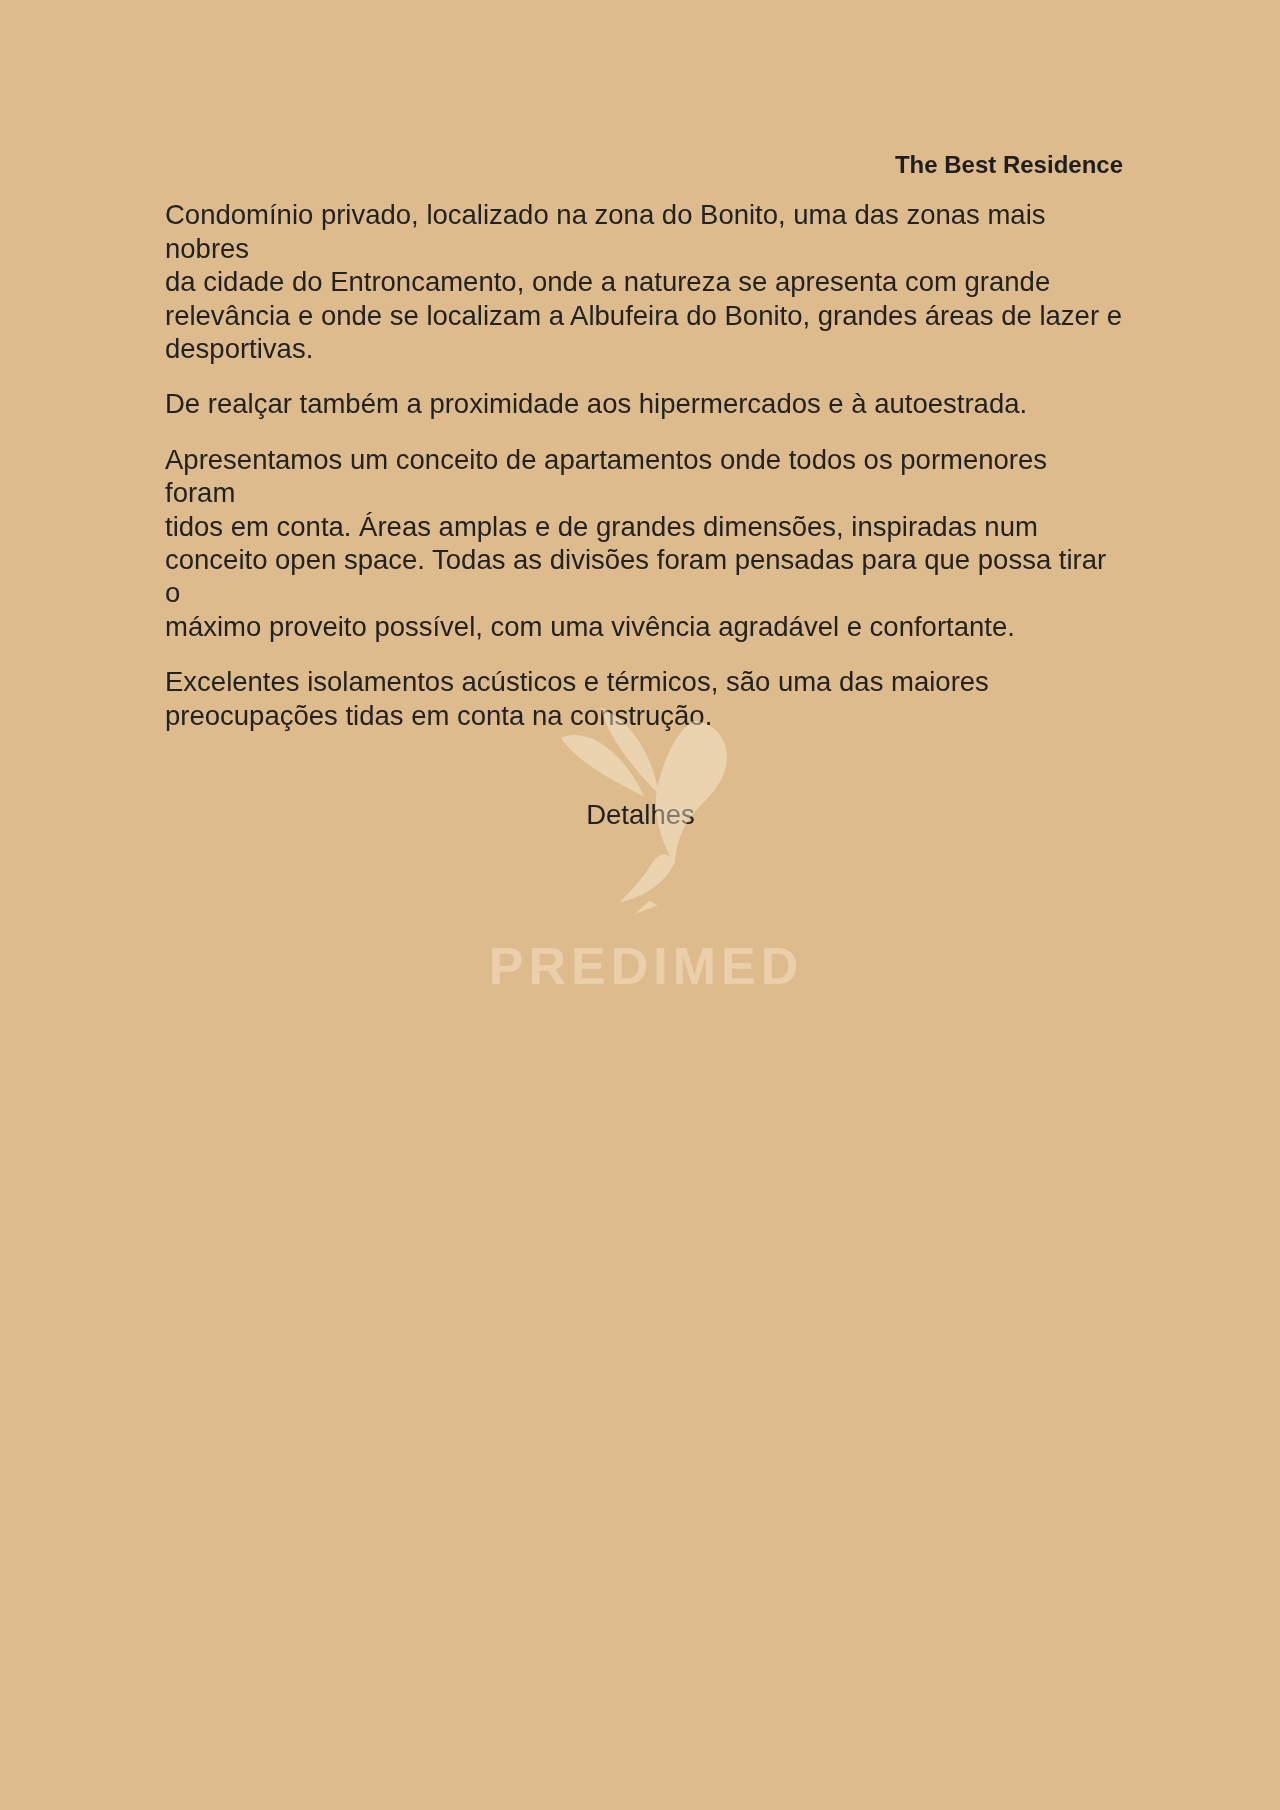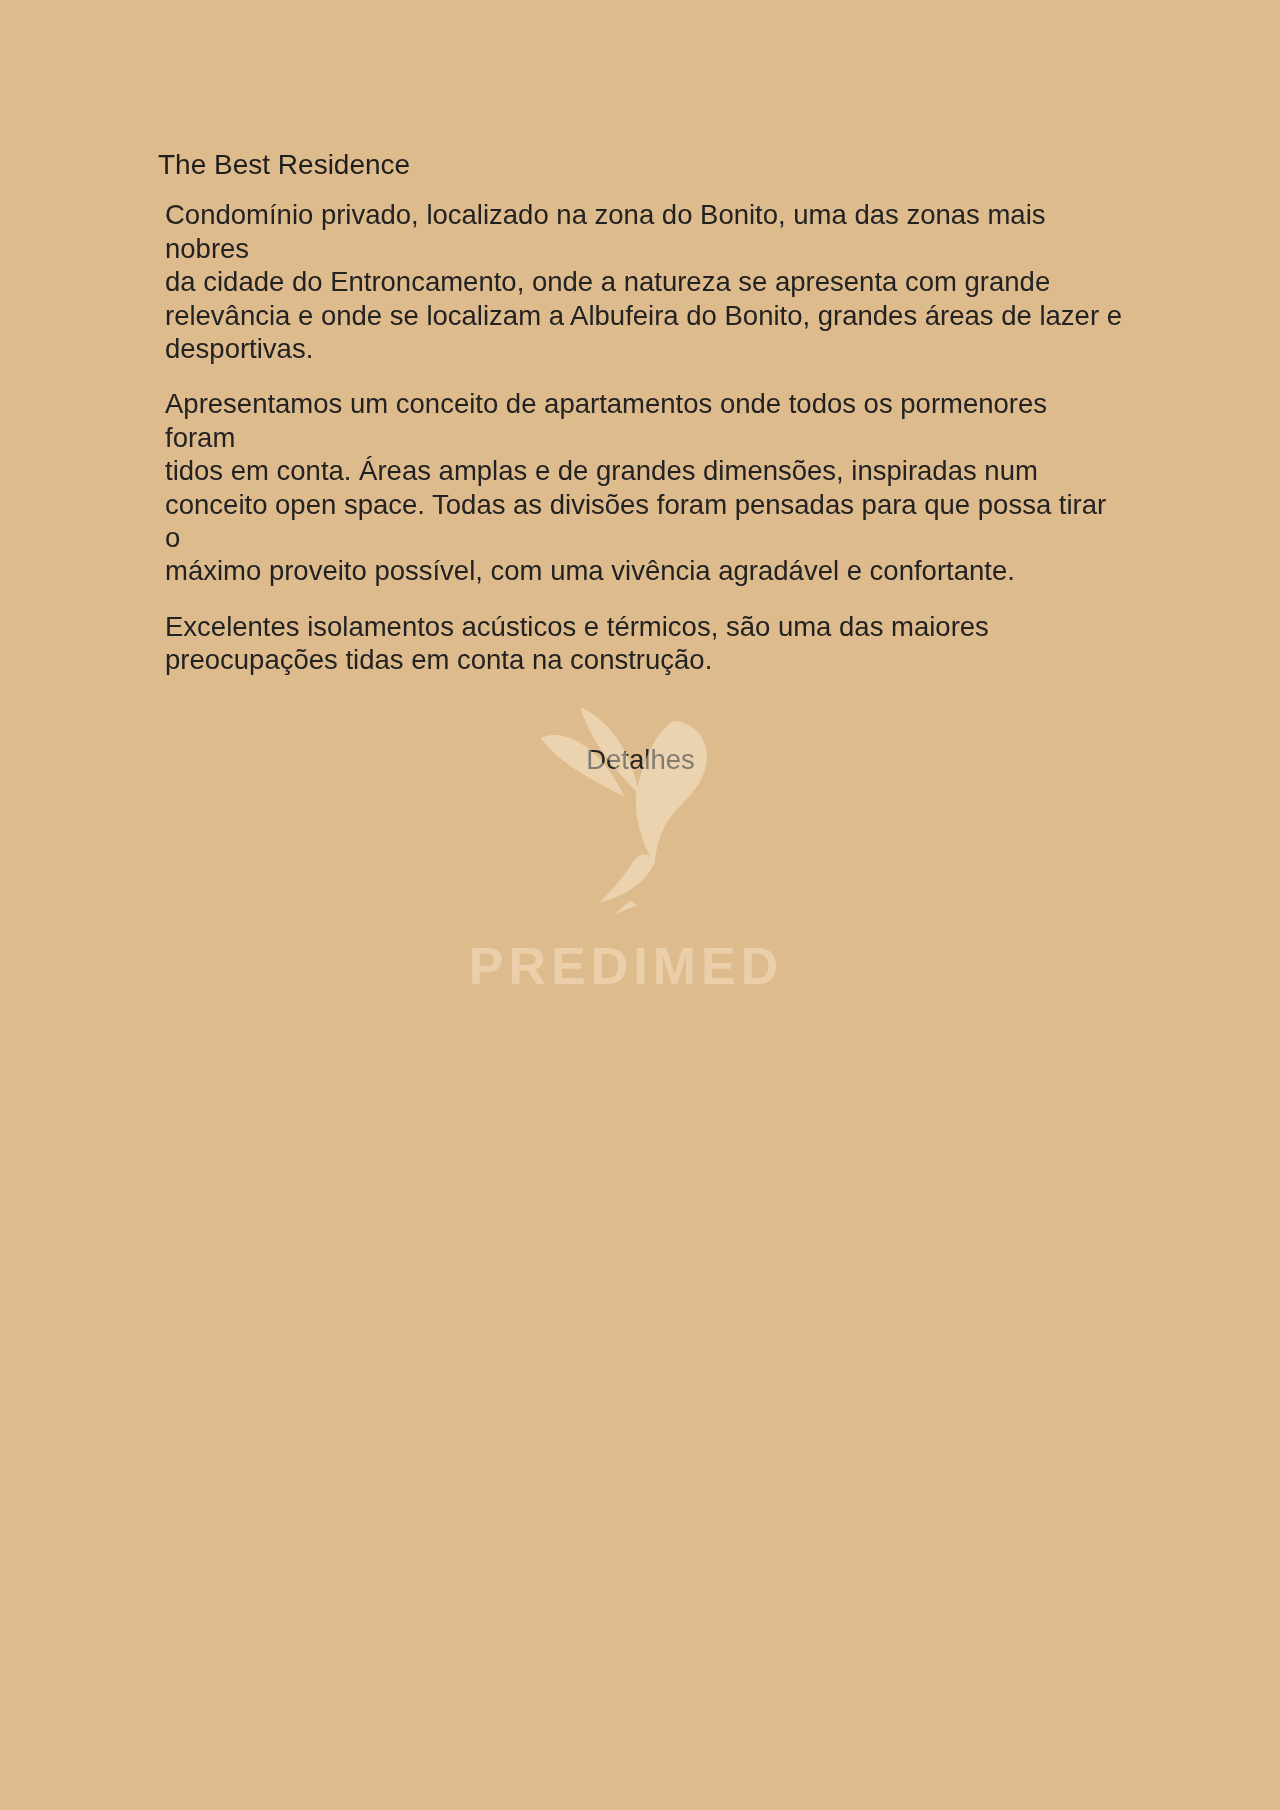--- a/index.html
+++ b/index.html
@@ -20,45 +20,46 @@
     background: #debb8d;
   }
   .content {
     position: relative;
     z-index: 1;
     padding: 148px 150px 0 158px;
     width: 965px;
     color: #222222;
   }
   .doc-title {
-    font-size: 28px;
+    font-size: 24px;
     line-height: 33.4px;
-    font-weight: normal;
+    font-weight: bold;
     margin: 0 0 17px 0;
     color: #1e1e1e;
+    text-align: right;
   }
   .para {
     font-size: 27.5px;
     line-height: 33.4px;
     margin: 0 0 22px 7px;
     white-space: pre-line;
     color: #222222;
   }
   .section-heading {
     font-size: 27.5px;
     line-height: 33.4px;
     font-weight: normal;
     margin: 66px 0 22px 0;
     white-space: pre-line;
     color: #222222;
     text-align: center;
   }
   .watermark {
     position: absolute;
-    left: 436px;
+    left: 456px;
     top: 696px;
     width: 380px;
     z-index: 2;
     opacity: 0.45;
     text-align: center;
     pointer-events: none;
   }
   .watermark .bird {
     display: block;
     margin: 0 auto;
@@ -94,20 +95,21 @@
     <span class="brand">PREDIMED</span>
   </div>
 
   <div class="content">
     <h1 class="doc-title">The Best Residence</h1>
 
     <p class="para">Condomínio privado, localizado na zona do Bonito, uma das zonas mais nobres
 da cidade do Entroncamento, onde a natureza se apresenta com grande
 relevância e onde se localizam a Albufeira do Bonito, grandes áreas de lazer e
 desportivas.</p>
+    <p class="para">De realçar também a proximidade aos hipermercados e à autoestrada.</p>
     <p class="para">Apresentamos um conceito de apartamentos onde todos os pormenores foram
 tidos em conta. Áreas amplas e de grandes dimensões, inspiradas num
 conceito open space. Todas as divisões foram pensadas para que possa tirar o
 máximo proveito possível, com uma vivência agradável e confortante.</p>
     <p class="para">Excelentes isolamentos acústicos e térmicos, são uma das maiores
 preocupações tidas em conta na construção.</p>
 
     <h2 class="section-heading">Detalhes</h2>
 
   </div>

